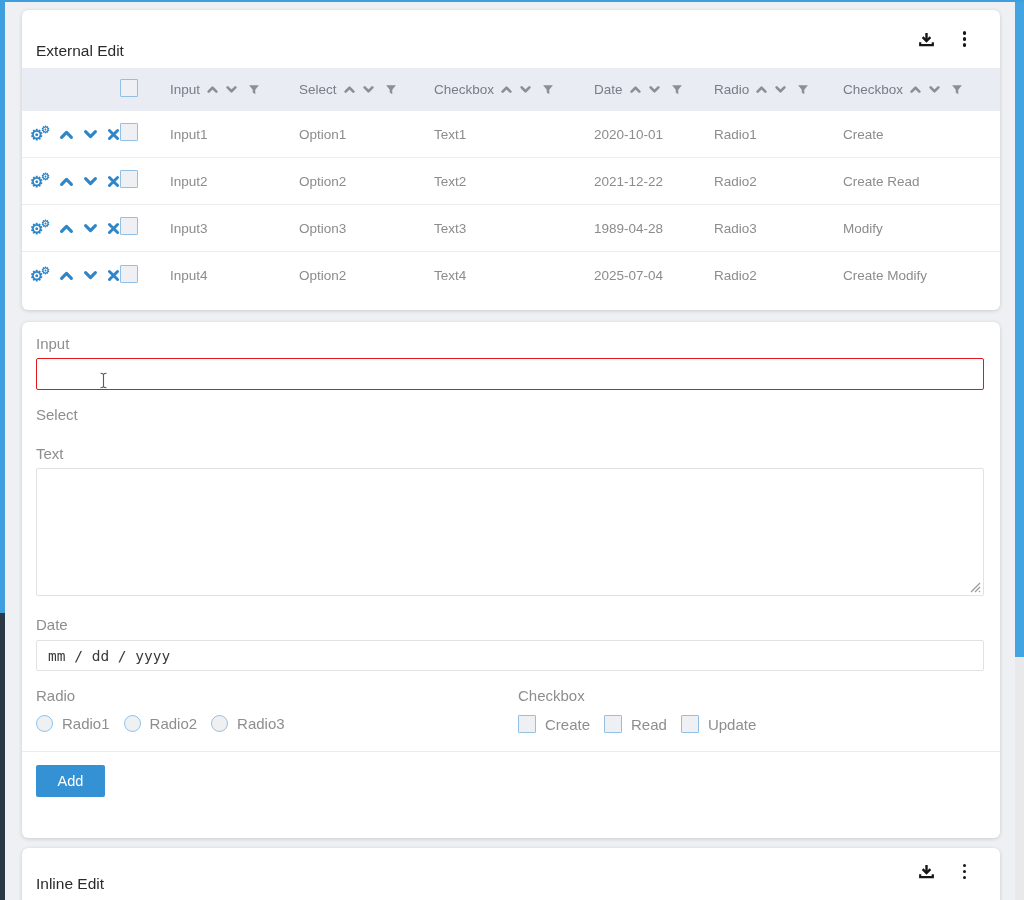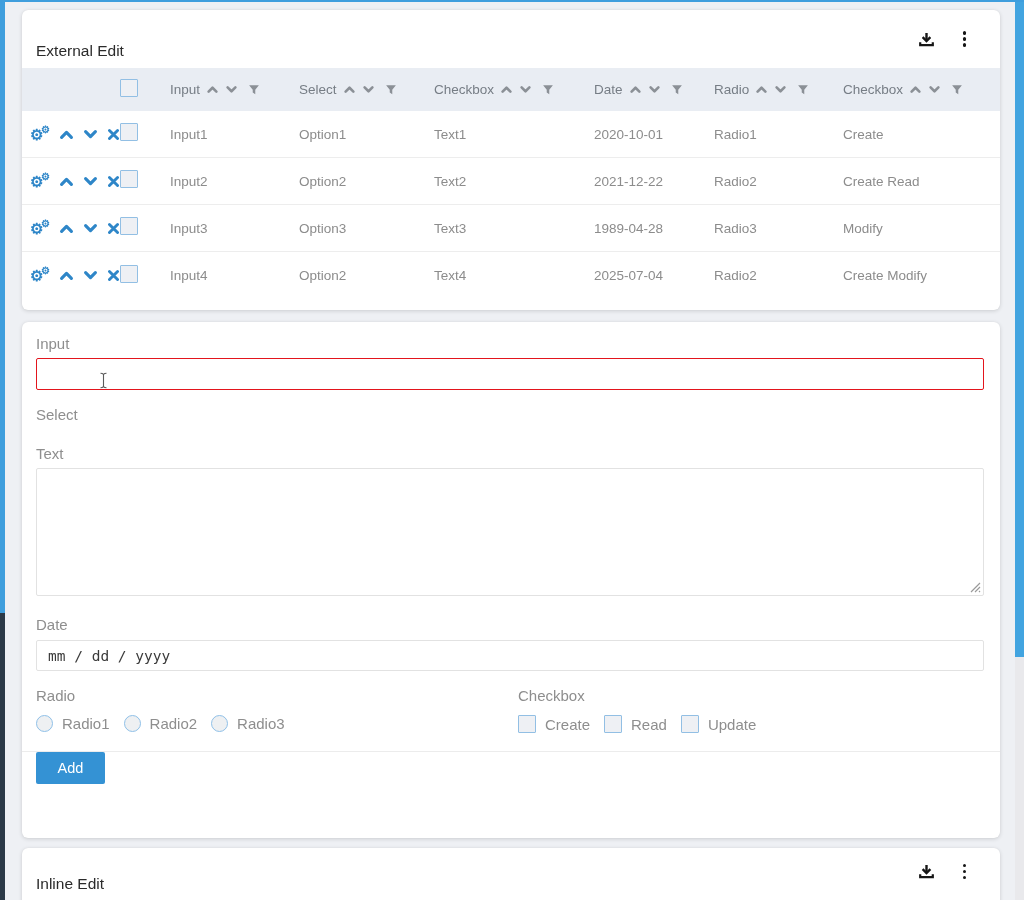--- a/index.html
+++ b/index.html
@@ -81,21 +81,21 @@
     width:17px; height:17px; border-radius:50%; background:#eef0f2; border:1px solid #8fc0e8;
     display:inline-block; margin-right:9px;
   }
   .opt-label { font-size:15px; color:#8e8e8e; margin-right:14px; }
   .cbx {
     width:18px; height:18px; background:#eef0f4; border:1px solid #92bfe4; border-radius:1px;
     display:inline-block; margin-right:9px;
   }
   .divider { height:1px; background:#ececec; margin-top:18px; }
   .btn-add {
-    margin:0 0 0 14px;
+    margin:13px 0 0 14px;
     width:69px; height:32px; background:#3492d4; color:#fff; border:none; border-radius:2px;
     font-size:14.5px; font-family:"Liberation Sans",sans-serif; cursor:pointer;
   }
   .cursor-ibeam { position:absolute; left:63px; top:14px; }
 
   svg { display:block; }
 </style>
 </head>
 <body>
 

